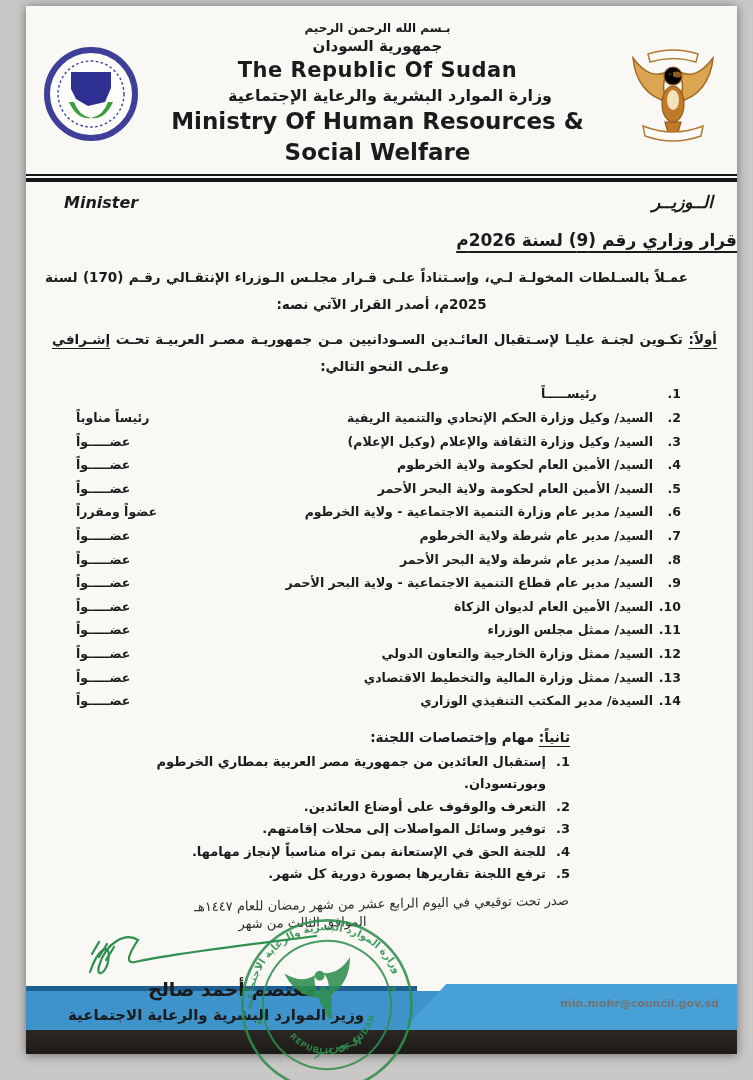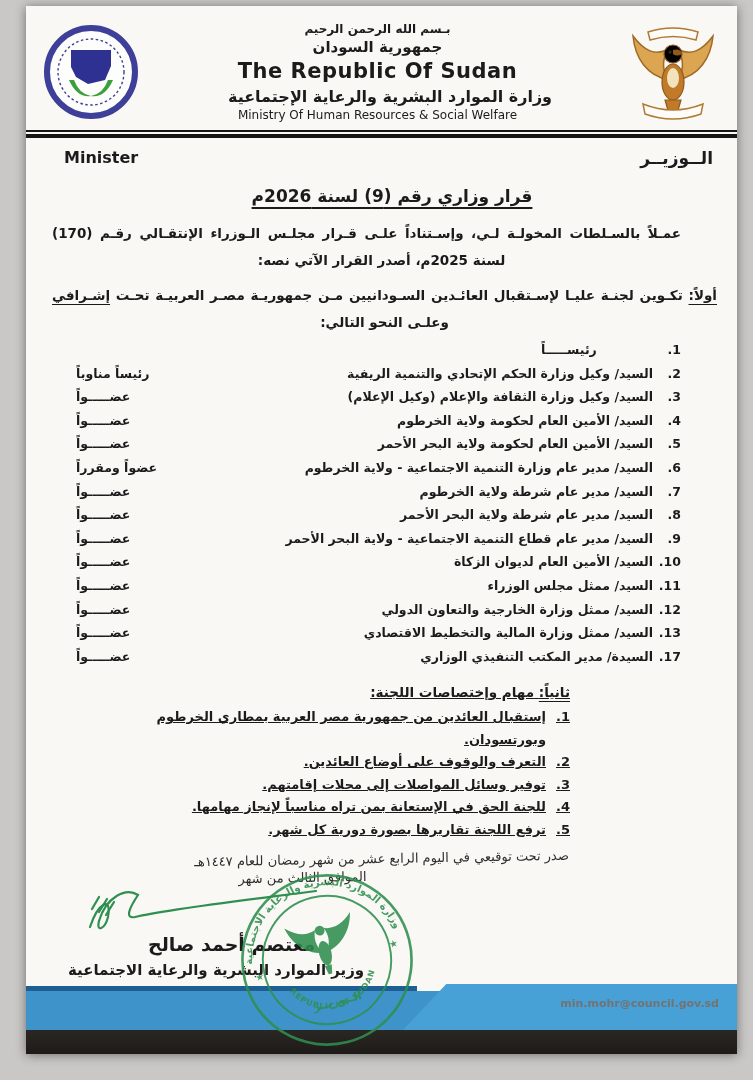--- a/index.html
+++ b/index.html
@@ -23,52 +23,52 @@
     width:94px; height:94px; flex:none;
     border-radius:50%; border:6px solid #3d3f98;
     display:flex; align-items:center; justify-content:center;
     background:#fdfdfb;
   }
   .header-center { flex:1; text-align:center; line-height:1.35; }
   .bismillah   { font-size:12px; font-weight:bold; direction:rtl; }
   .country-ar  { font-size:15px; font-weight:bold; direction:rtl; }
   .country-en  { font-size:21px; font-weight:bold; letter-spacing:.5px; }
   .ministry-ar { font-size:16px; font-weight:bold; direction:rtl;margin-left:25px; }
-  .ministry-en { font-size:12px; font-weight:normal; }
+  .ministry-en { font-size:23px; font-weight:bold; }
   .emblem { width:112px; flex:none; display:flex; justify-content:center; }
   .rule { margin-top:6px; height:8px; border-top:2px solid #161616; border-bottom:4px solid #161616; }
-  .minister-row { display:flex; justify-content:space-between; align-items:flex-start; padding:10px 24px 0 38px; }
+  .minister-row { display:flex; justify-content:space-between; align-items:center; padding:10px 24px 0 38px;font-style:italic; }
   .minister-en { font-size:16px; font-weight:bold; }
   .minister-ar { font-size:17px; font-weight:bold; direction:rtl; }
   
-  .title { text-align:center; margin-top:18px; direction:rtl;margin-left:21px; }
+  .title { margin-top:18px; direction:rtl;margin-left:21px; }
   .title span {
     font-size:17px; font-weight:bold;
     text-decoration:underline; text-underline-offset:5px; text-decoration-thickness:1.5px;
   }
   .preamble {
     direction:rtl; text-align:justify; text-align-last:center;
     font-weight:bold; font-size:13.5px; line-height:2.0;
-    padding:0 26px; margin-top:14px; text-indent:30px;
+    padding:0 19px; margin-top:14px; text-indent:30px;
   }
   .first-para {
     direction:rtl; text-align:justify; text-align-last:center;
     font-weight:bold; font-size:13.5px; line-height:2.0;
     padding:0 20px 0 26px; margin-top:8px;
   }
   .sec-label { text-decoration:underline; text-underline-offset:4px; }
   .uline { text-decoration:underline; text-underline-offset:4px; }
   
   .members-list { direction:rtl; margin-top:6px; padding:0 56px 0 50px; }
   .member-row { display:flex; align-items:baseline; height:23.6px; font-weight:bold; font-size:12.5px; }
   .m-num  { width:28px; flex:none; }
   .m-name { flex:1; }
   .m-role { flex:none; width:112px; text-align:left; }
   
-  .second-wrap { direction:rtl; padding:0 167px 0 90px; margin-top:12px;text-decoration:underline; }
+  .second-wrap { direction:rtl; padding:0 167px 0 90px; margin-top:12px; }
   .second-heading { font-weight:bold; font-size:13.5px; margin-bottom:6px; }
   .task-row { display:flex; align-items:baseline; font-weight:bold; font-size:13px; line-height:22.5px; }
   .t-num { width:24px; flex:none; }
   .t-text { flex:1; }
   
   .closing-1 { direction:rtl; text-align:center; font-size:13px; color:#2e2e2e; margin-top:10px; transform:rotate(-1deg); }
   .closing-2 { direction:rtl; text-align:center; font-size:13px; color:#2e2e2e; margin-top:4px; transform:translateX(-79px) rotate(-1deg); }
   
   .sig-area { position:relative; height:120px; margin-top:2px; }
   .sig-svg   { position:absolute; left:52px; top:-8px; z-index:2; }
@@ -205,21 +205,21 @@
         <span class="m-num">12.</span>
         <span class="m-name">السيد/ ممثل وزارة الخارجية والتعاون الدولي</span>
         <span class="m-role">عضـــــواً</span>
       </div>
       <div class="member-row">
         <span class="m-num">13.</span>
         <span class="m-name">السيد/ ممثل وزارة المالية والتخطيط الاقتصادي</span>
         <span class="m-role">عضـــــواً</span>
       </div>
       <div class="member-row">
-        <span class="m-num">17.</span>
+        <span class="m-num">14.</span>
         <span class="m-name">السيدة/ مدير المكتب التنفيذي الوزاري</span>
         <span class="m-role">عضـــــواً</span>
       </div>
     </div>
 
   <div class="second-wrap">
     <div class="second-heading">
       <span class="sec-label">ثانياً:</span>
       <span>مهام وإختصاصات اللجنة:</span>
     </div>

